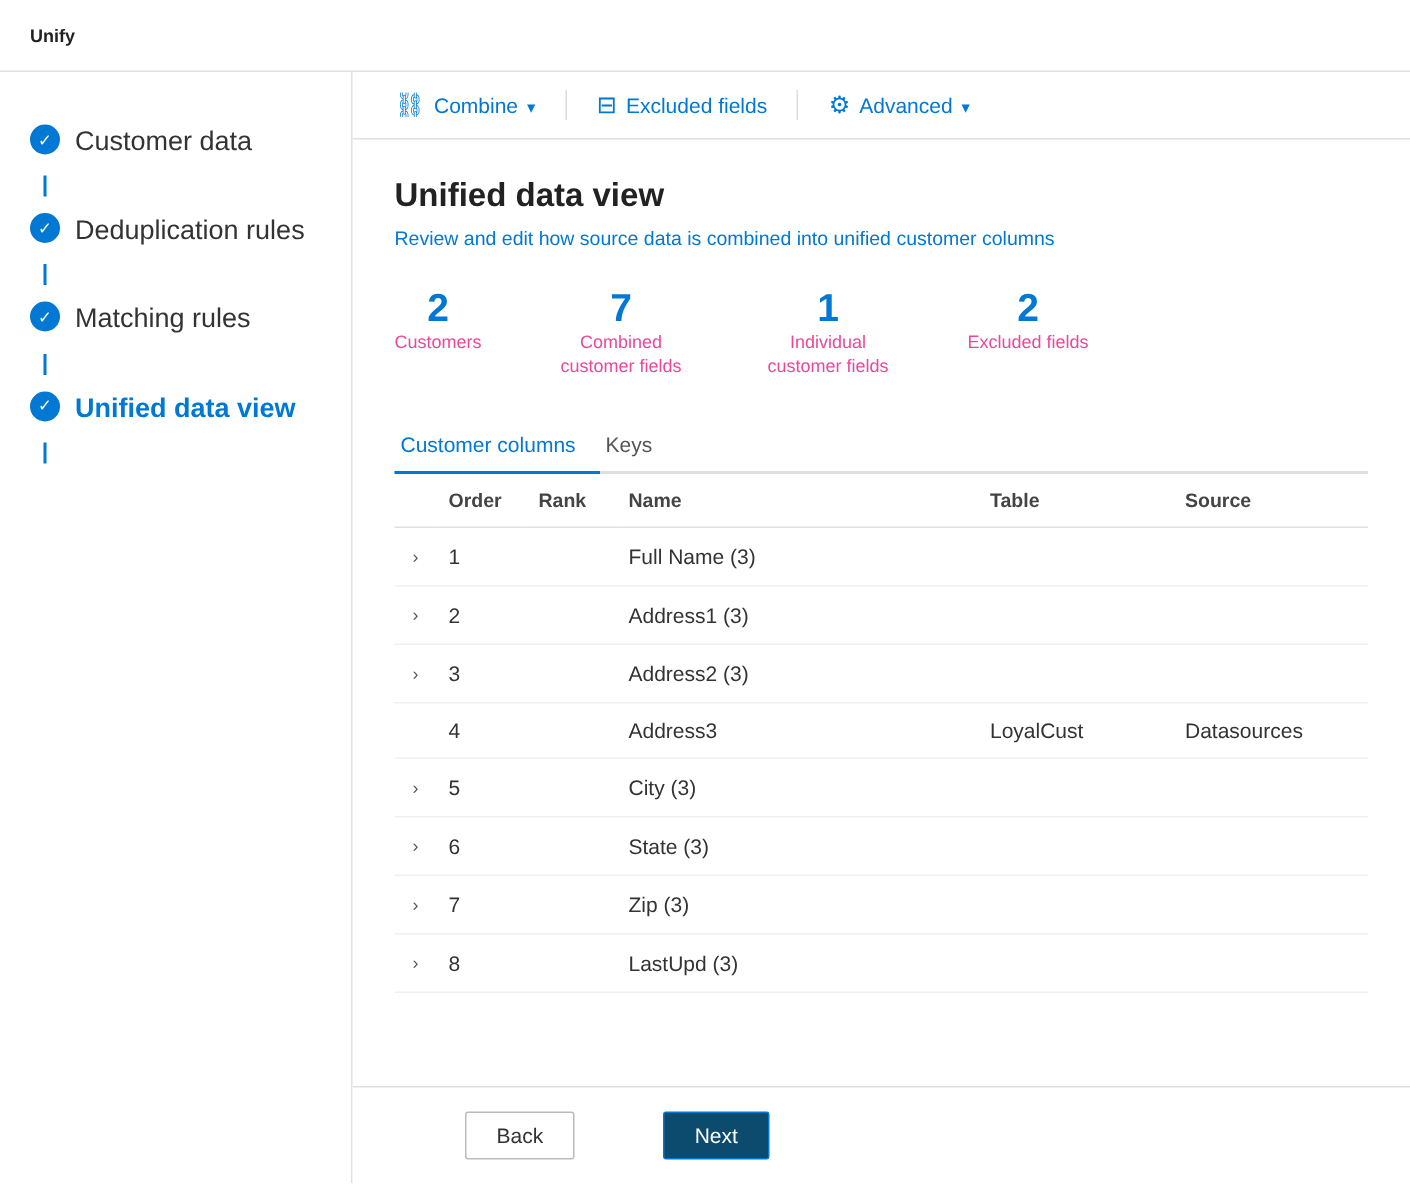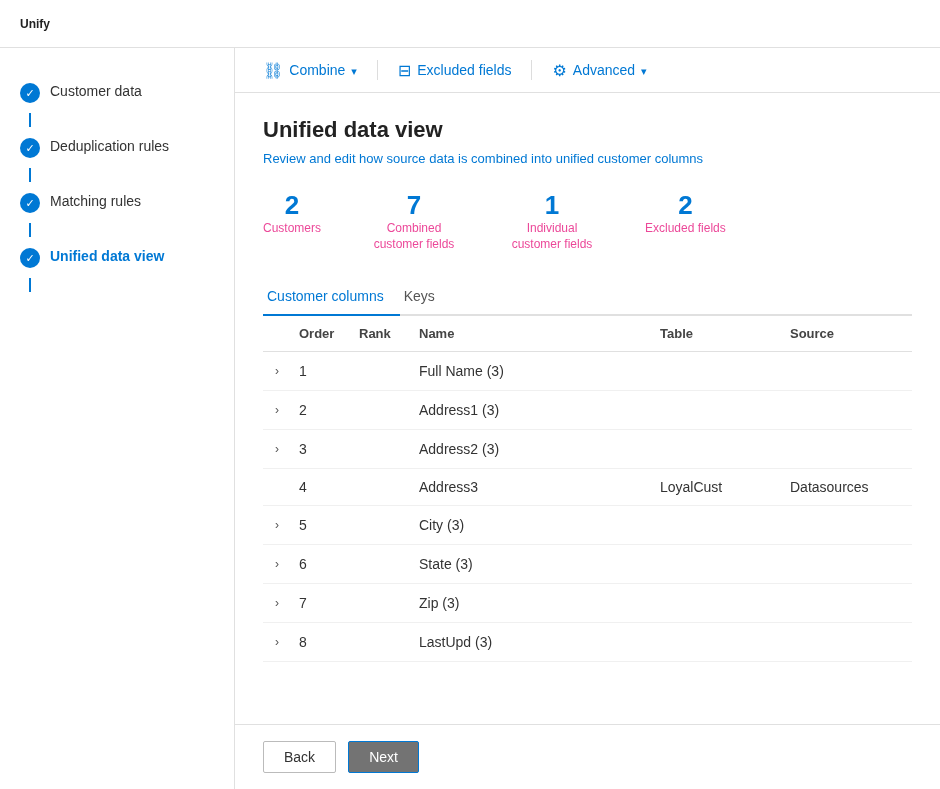--- a/index.html
+++ b/index.html
@@ -56,21 +56,21 @@
       align-items: center;
       justify-content: center;
       color: #fff;
       font-size: 11px;
     }
     .sidebar-icon.empty {
       border: 2px solid #bbb;
       background: #fff;
     }
     .sidebar-label {
-      font-size: 14px;
+      font-size: 18px;
       color: #333;
       line-height: 1.4;
     }
     .sidebar-connector {
       width: 2px;
       height: 14px;
       background: #0078d4;
       margin-left: 29px;
     }
 
@@ -228,28 +228,29 @@
       padding: 16px 28px;
       border-top: 1px solid #e0e0e0;
       background: #fff;
     }
     .btn {
       padding: 7px 20px;
       font-size: 14px;
       border-radius: 2px;
       cursor: pointer;
       font-family: inherit;
+      margin-left: 47px;
     }
     .btn-outline {
       background: #fff;
       border: 1px solid #bbb;
       color: #333;
     }
     .btn-primary {
-      background: #737373;
+      background: #0c4a6e;
       border: 1px solid #0078d4;
       color: #fff;
     }
 
     
     .chevron-down::after { content: ' ▾'; font-size: 11px; }
   </style>
 </head>
 <body>
 

